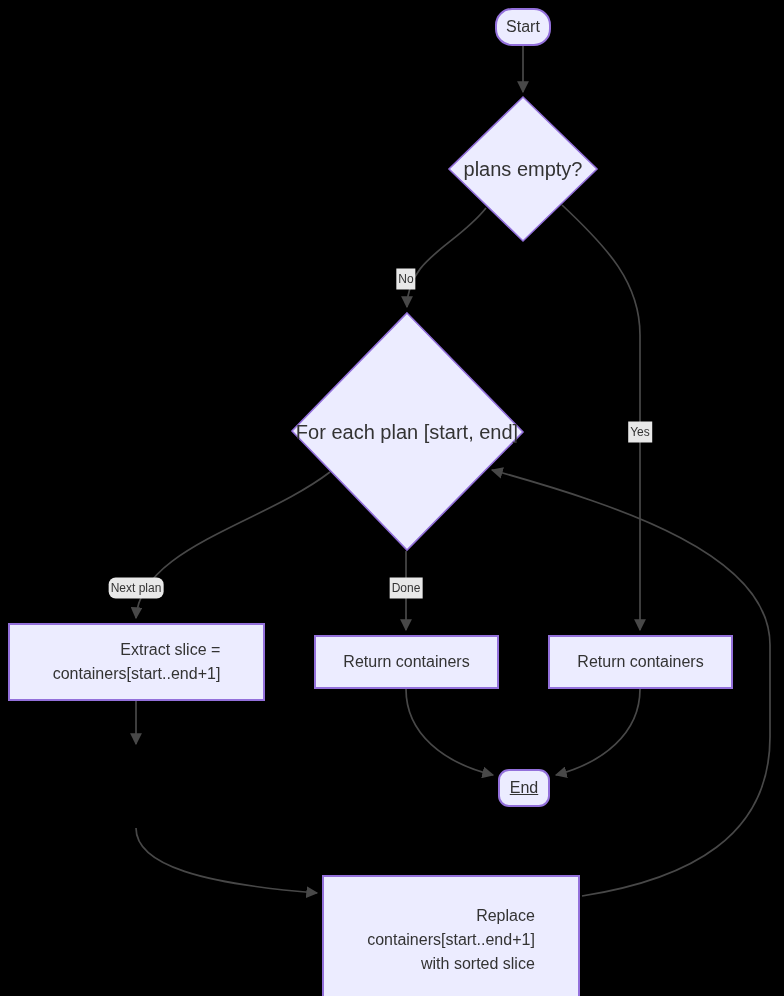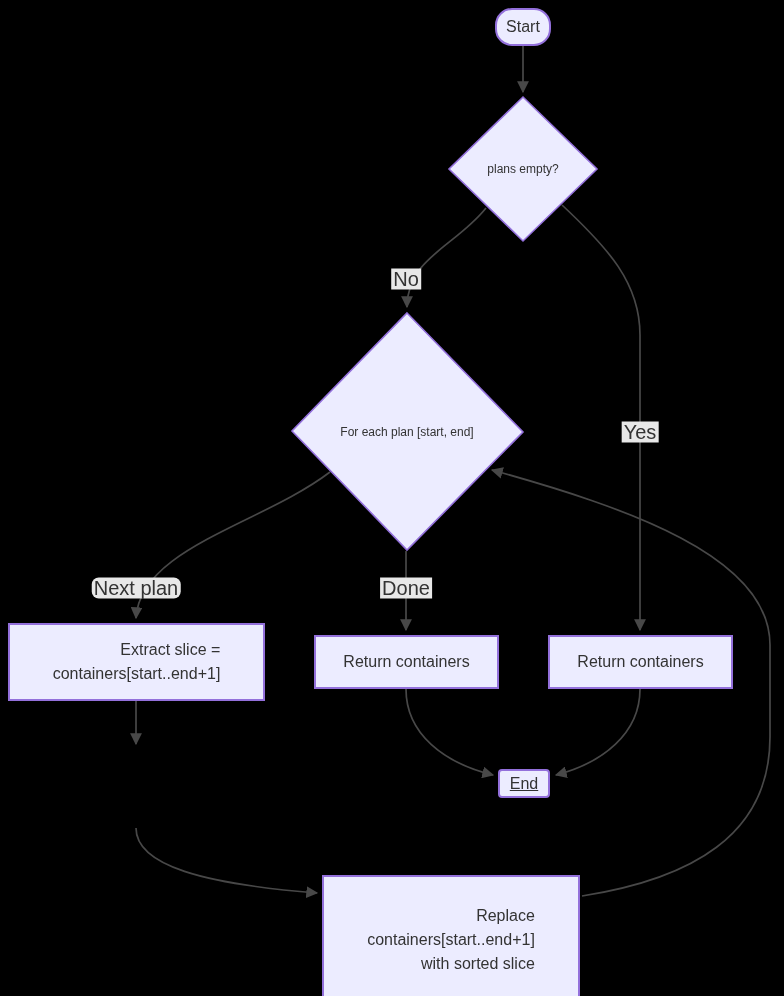--- a/index.html
+++ b/index.html
@@ -42,38 +42,38 @@
     text-align: right;
     font-size: 16px;
     line-height: 24px;
     white-space: pre-line;
   }
   .node.stadium { border-radius: 17px; }
   .diamond-label {
     position: absolute;
     transform: translate(-50%, -50%);
     color: var(--c-text, #333333);
-    font-size: 12px;
+    font-size: 20px;
     line-height: 22px;
     white-space: nowrap;
     text-align: center;
   }
   .edge-label {
     position: absolute;
     transform: translate(-50%, -50%);
     background: var(--c-edge_label_bg, #e8e8e8);
     color: var(--c-text, #333333);
-    font-size: 20px;
+    font-size: 12px;
     line-height: 21px;
     padding: 0 2px;
     white-space: nowrap;
   }
   
   #n-start   { left: 495px; top: 8px;   width: 56px;  height: 38px; }
-  #n-end     { left: 498px; top: 769px; width: 52px;  height: 29px; border-radius: 4px; text-decoration: underline; }
+  #n-end     { left: 498px; top: 769px; width: 52px;  height: 38px; border-radius: 11px; text-decoration: underline; }
   #n-extract { left: 8px;   top: 623px; width: 257px; height: 78px; }
   #n-sort    { left: 8px;   top: 749px; width: 257px; height: 79px; }
   #n-return-done { left: 314px; top: 635px; width: 185px; height: 54px; }
   #n-return-yes  { left: 548px; top: 635px; width: 185px; height: 54px; }
   #n-replace { left: 322px; top: 875px; width: 258px; height: 130px; }
   #t-plans-empty   { left: 523px; top: 169px; }
   #t-for-each-plan { left: 407px; top: 432px; }
   #l-no        { left: 406px; top: 279px; }
   #l-yes       { left: 640px; top: 432px; }
   #l-next-plan { left: 136px; top: 588px; border-radius: 7px; }

